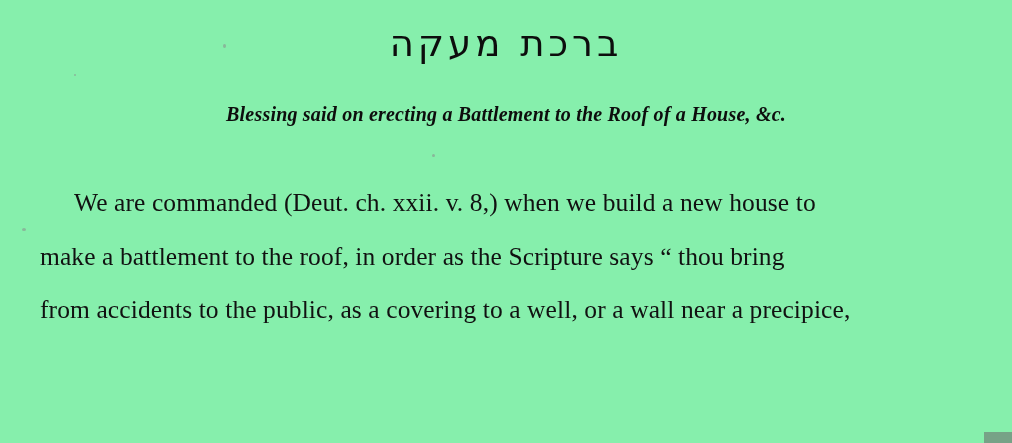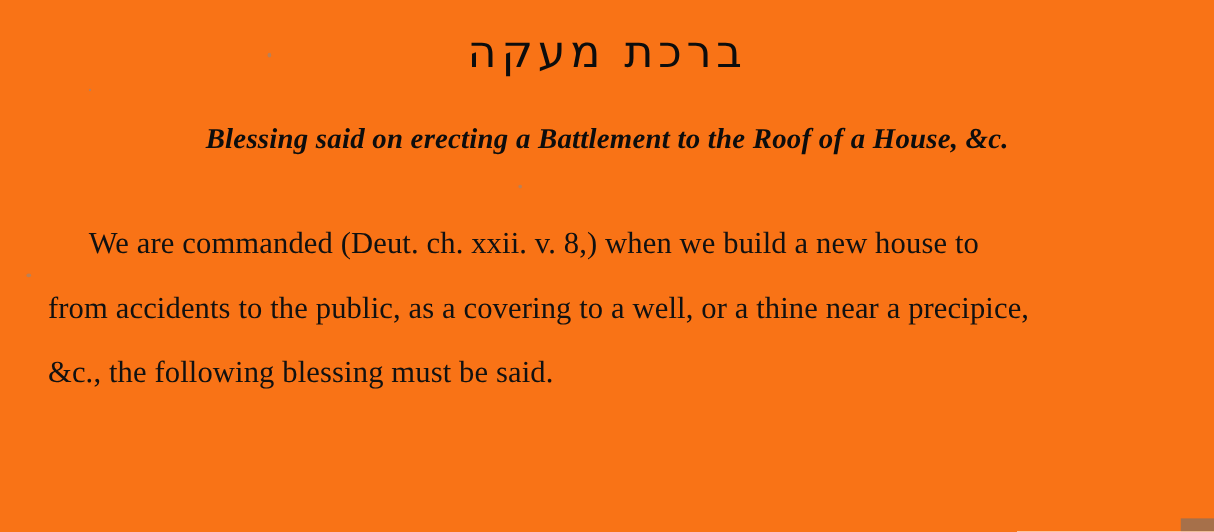--- a/index.html
+++ b/index.html
@@ -4,21 +4,21 @@
 <style>
   html, body {
     margin: 0;
     padding: 0;
     background: #ffffff;
   }
   .page {
     position: relative;
     width: 1012px;
     height: 443px;
-    background: #f97316;
+    background: #86efac;
     overflow: hidden;
     font-family: "Liberation Serif", serif;
     color: #111111;
   }
 
   
   .hebrew-title {
     position: absolute;
     top: 22px;
     left: 0;
@@ -35,21 +35,21 @@
   
   .subtitle {
     position: absolute;
     top: 103px;
     left: 0;
     width: 1012px;
     text-align: center;
     font-family: "Liberation Serif", serif;
     font-style: italic;
     font-weight: 700;
-    font-size: 24px;
+    font-size: 20px;
     letter-spacing: 0.2px;
     color: #0d0d0d;
     white-space: nowrap;
   }
 
   
   .body-block {
     position: absolute;
     top: 168px;
     left: 40px;
@@ -85,22 +85,22 @@
 <body>
 
 <div class="page">
 
   <div class="hebrew-title">ברכת מעקה</div>
 
   <div class="subtitle">Blessing said on erecting a Battlement to the Roof of a House, &amp;c.</div>
 
   <div class="body-block">
     <div class="body-line indent">We are commanded (Deut. ch. xxii. v. 8,) when we build a new house to</div>
-    <div class="body-line">from accidents to the public, as a covering to a well, or a thine near a precipice,</div>
-    <div class="body-line">&amp;c.,  the following blessing must be said.</div>
+    <div class="body-line">make  a battlement to the roof, in order as the Scripture says  “ thou bring</div>
+    <div class="body-line">from accidents to the public, as a covering to a well, or a wall near a precipice,</div>
   </div>
 
   <span class="speck" style="left:223px; top:44px; width:3px; height:4px;"></span>
   <span class="speck" style="left:432px; top:154px; width:3px; height:3px;"></span>
   <span class="speck" style="left:22px; top:228px; width:4px; height:3px;"></span>
   <span class="speck" style="left:74px; top:74px; width:2px; height:2px;"></span>
   <span class="edge-mark" style="left:984px; top:432px; width:28px; height:11px;"></span>
 
 </div>
 

